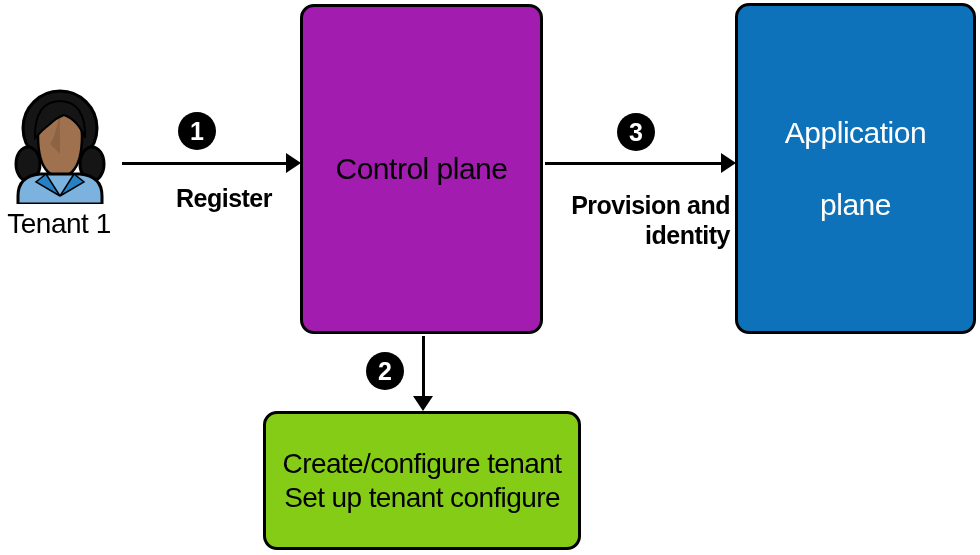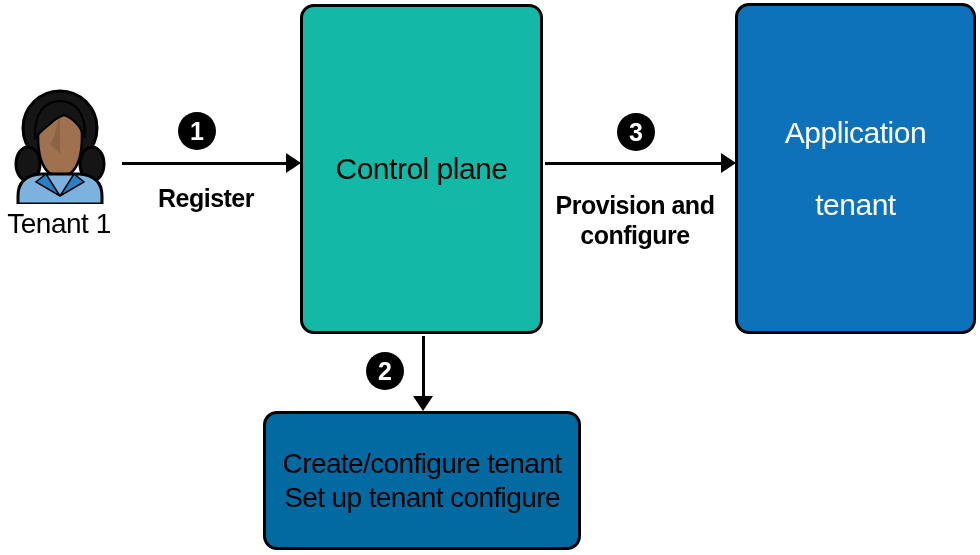--- a/index.html
+++ b/index.html
@@ -21,21 +21,21 @@
   }
 
   
   .box {
     position: absolute; border: 3px solid #000; border-radius: 14px;
     display: flex; flex-direction: column; align-items: center; justify-content: center;
     text-align: center; box-sizing: border-box;
   }
   .control-plane  { left: 300px; top: 4px;  width: 243px; height: 330px; font-size: 30px; letter-spacing: -0.5px; }
   .application-plane { left: 735px; top: 3px; width: 241px; height: 331px; font-size: 30px; line-height: 1.18; letter-spacing: -0.5px; gap: 36px; }
-  .tenant-setup { left: 263px; top: 411px; width: 318px; height: 139px; background: #0369a1; font-size: 28px; line-height: 1.18; letter-spacing: -0.6px; }
+  .tenant-setup { left: 263px; top: 411px; width: 318px; height: 139px; background: #84cc16; font-size: 28px; line-height: 1.18; letter-spacing: -0.6px; }
 
   
   .hline { position: absolute; height: 3px; background: #000; }
   .vline { position: absolute; width: 3px; background: #000; }
   .tri-right {
     position: absolute; width: 0; height: 0;
     border-top: 10px solid transparent; border-bottom: 10px solid transparent;
     border-left: 15px solid #000;
   }
   .tri-down {
@@ -55,21 +55,21 @@
     position: absolute; width: 38px; height: 38px; border-radius: 50%;
     display: flex; align-items: center; justify-content: center;
     font-size: 25px; font-weight: bold;
   }
   .badge-1 { left: 178px; top: 112px; }
   .badge-3 { left: 617px; top: 113px; }
   .badge-2 { left: 366px; top: 352px; }
 
   
   .arrow-label {
-    position: absolute; text-align: center; font-weight: bold;
+    position: absolute; text-align: right; font-weight: bold;
     font-size: 25px; line-height: 1.2; letter-spacing: -0.5px;
   }
   .label-register  { left: 140px; top: 183px; width: 132px; }
   .label-provision { left: 540px; top: 190px; width: 190px; }
 </style>
 </head>
 <body>
 
 <div class="canvas">
 
@@ -92,35 +92,35 @@
     <path d="M40,90 L54,112 L30,98 Z" stroke="#000" stroke-width="1.5" style="fill: rgb(39, 128, 196);"></path>
     <path d="M68,90 L54,112 L78,98 Z" stroke="#000" stroke-width="1.5" style="fill: rgb(39, 128, 196);"></path>
   </svg>
   <div class="actor-label">Tenant 1</div>
 
   <div class="hline arrow-register-line"></div>
   <div class="tri-right arrow-register-head"></div>
   <div class="badge badge-1" style="background: rgb(0, 0, 0); color: rgb(255, 255, 255);">1</div>
   <div class="arrow-label label-register">Register</div>
 
-  <div class="box control-plane" style="background: #14b8a6;">
+  <div class="box control-plane" style="background: #a21caf;">
     <span>Control plane</span>
   </div>
 
   <div class="hline arrow-provision-line"></div>
   <div class="tri-right arrow-provision-head"></div>
   <div class="badge badge-3" style="background: rgb(0, 0, 0); color: rgb(255, 255, 255);">3</div>
   <div class="arrow-label label-provision">
     <div>Provision and</div>
-    <div>configure</div>
+    <div>identity</div>
   </div>
 
   <div class="box application-plane" style="background: rgb(13, 114, 185); color: rgb(255, 255, 255);">
     <div>Application</div>
-    <div>tenant</div>
+    <div>plane</div>
   </div>
 
   <div class="vline arrow-create-line"></div>
   <div class="tri-down arrow-create-head"></div>
   <div class="badge badge-2" style="background: rgb(0, 0, 0); color: rgb(255, 255, 255);">2</div>
 
   <div class="box tenant-setup">
     <div>Create/configure tenant</div>
     <div>Set up tenant configure</div>
   </div>

